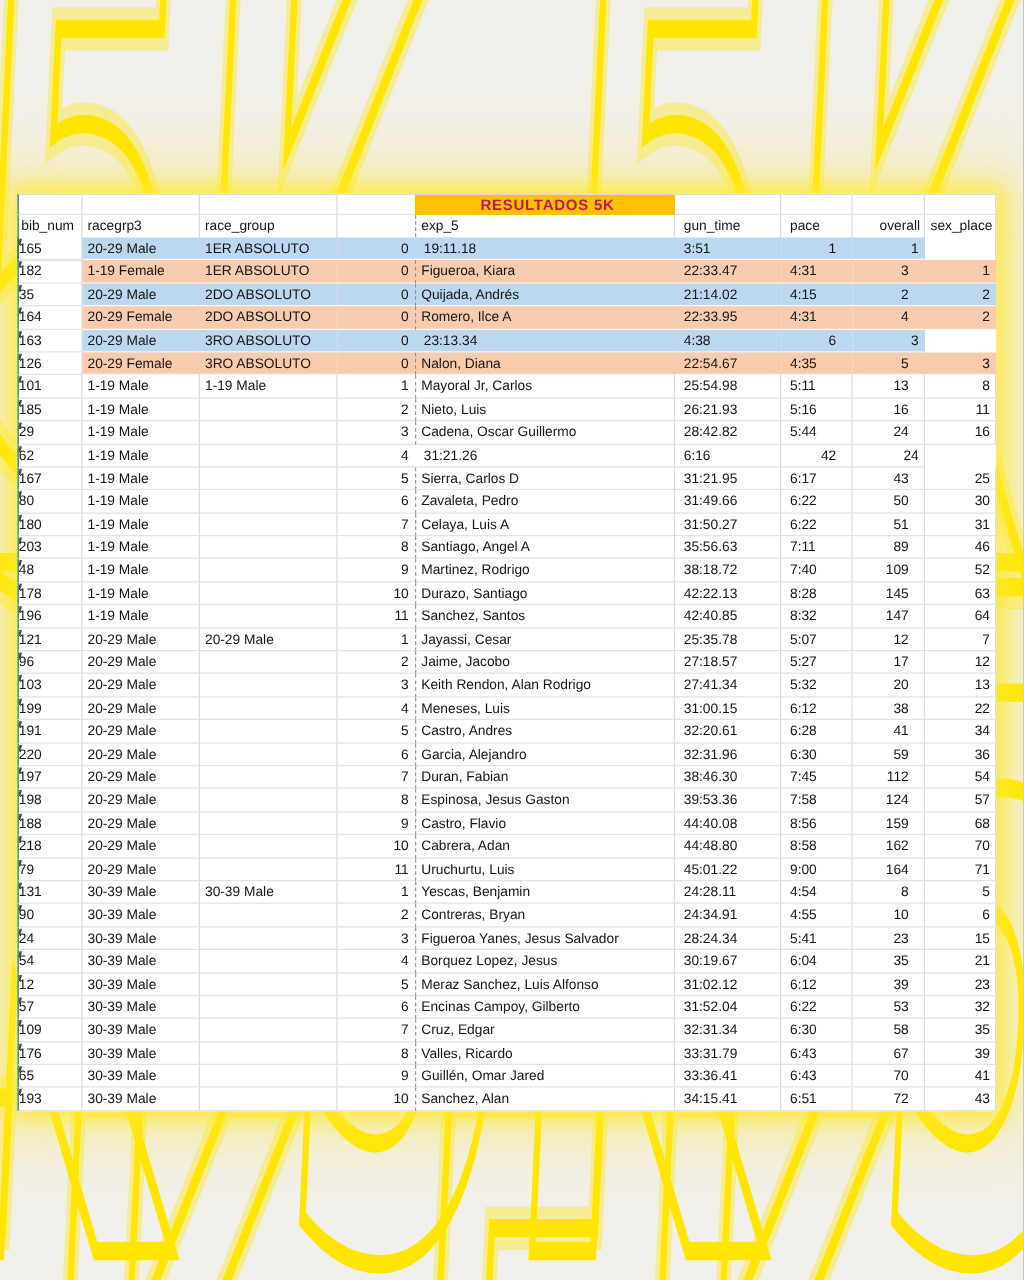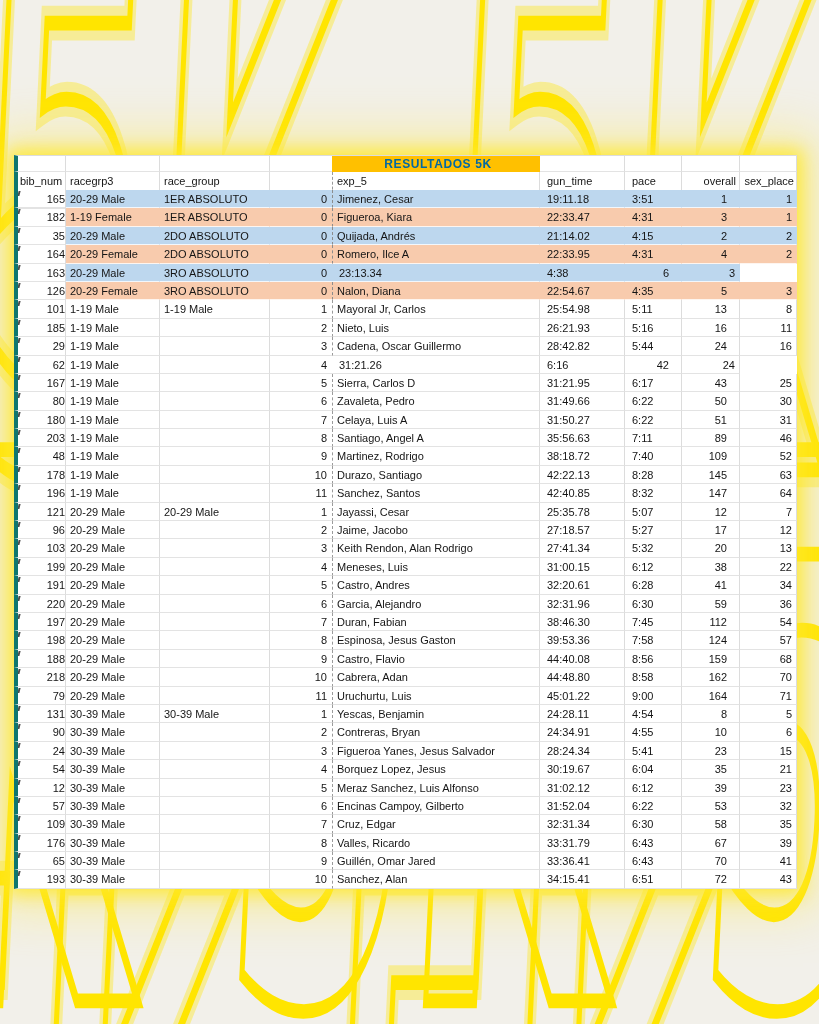--- a/index.html
+++ b/index.html
@@ -7,37 +7,37 @@
          font-family:"Liberation Sans",sans-serif;}
   .bg{position:absolute;left:0;top:0;}
   
   .sheet{position:absolute;left:14px;top:155px;width:783px;background:#fff;
          box-shadow:0 0 16px 6px rgba(255,232,40,.8), 0 0 46px 22px rgba(255,234,60,.38);}
   .row{display:grid;grid-template-columns:52px 94px 110px 62px 208px 85px 57px 58px 57px;height:18.4px;}
   .title-row{height:17px;}
   .header-row{height:18px;}
   .cell{position:relative;box-sizing:border-box;font-size:11px;line-height:18px;color:#151515;
         white-space:nowrap;overflow:hidden;border-right:1px solid #dcdcdc;border-bottom:1px solid #e3e3e3;}
-  .row .cell:first-child{border-left:4px solid #0f766e;}
+  .row .cell:first-child{border-left:1px solid #0f766e;}
   .title-row .cell{border-top:1px solid #dcdcdc;line-height:16px;}
   
-  .c-bib{text-align:right;padding-left:12px;}
+  .c-bib{text-align:left;}
   .c-grp,.c-rgroup,.c-name{padding-left:4px;text-align:left;}
   .c-div{text-align:right;padding-right:5px;border-right:none;}
   .c-name{border-left:1px dashed #9b9b9b;}
   .c-gun,.c-pace{padding-left:7px;text-align:left;}
   .c-overall{text-align:right;padding-right:12px;}
   .c-sex{text-align:right;padding-right:4px;}
   .header-row .c-div{padding-right:2px;margin-top:36px;}
   .header-row .c-overall{padding-right:3px;}
   .header-row .c-sex{padding-right:2px;}
   .header-row .c-bib{text-align:left;padding-left:2px;}
   
   .title-cell{background:#ffc000;border:none;text-align:center;font-weight:bold;font-size:12px;
-              letter-spacing:.6px;color:#0369a1;}
+              letter-spacing:.6px;color:#be185d;}
   
   .hl-blue  .cell:not(.c-bib){background:#bdd7ee;border-right-color:transparent;border-bottom-color:rgba(255,255,255,.8);}
   .hl-salmon .cell:not(.c-bib){background:#f8cbad;border-right-color:transparent;border-bottom-color:rgba(255,255,255,.8);}
   .hl-blue .c-name,.hl-salmon .c-name{border-left:1px dashed #8d8d8d;}
   
   .mark{position:absolute;left:0;top:1px;width:2px;height:5px;background:#4c4c4c;transform:skewX(-14deg);}
 </style>
 </head>
 <body>
 
@@ -80,21 +80,20 @@
       <div class="cell c-overall">overall</div>
       <div class="cell c-sex">sex_place</div>
     </div>
 
     <div id="rows">
         <div class="row data-row hl-blue">
           <div class="cell c-bib"><span class="mark"></span>165</div>
           <div class="cell c-grp">20-29 Male</div>
           <div class="cell c-rgroup">1ER ABSOLUTO</div>
           <div class="cell c-div">0</div>
-          <div class="cell c-name">Jimenez, Cesar</div>
           <div class="cell c-gun">19:11.18</div>
           <div class="cell c-pace">3:51</div>
           <div class="cell c-overall">1</div>
           <div class="cell c-sex">1</div>
         </div>
         <div class="row data-row hl-salmon">
           <div class="cell c-bib"><span class="mark"></span>182</div>
           <div class="cell c-grp">1-19 Female</div>
           <div class="cell c-rgroup">1ER ABSOLUTO</div>
           <div class="cell c-div">0</div>

